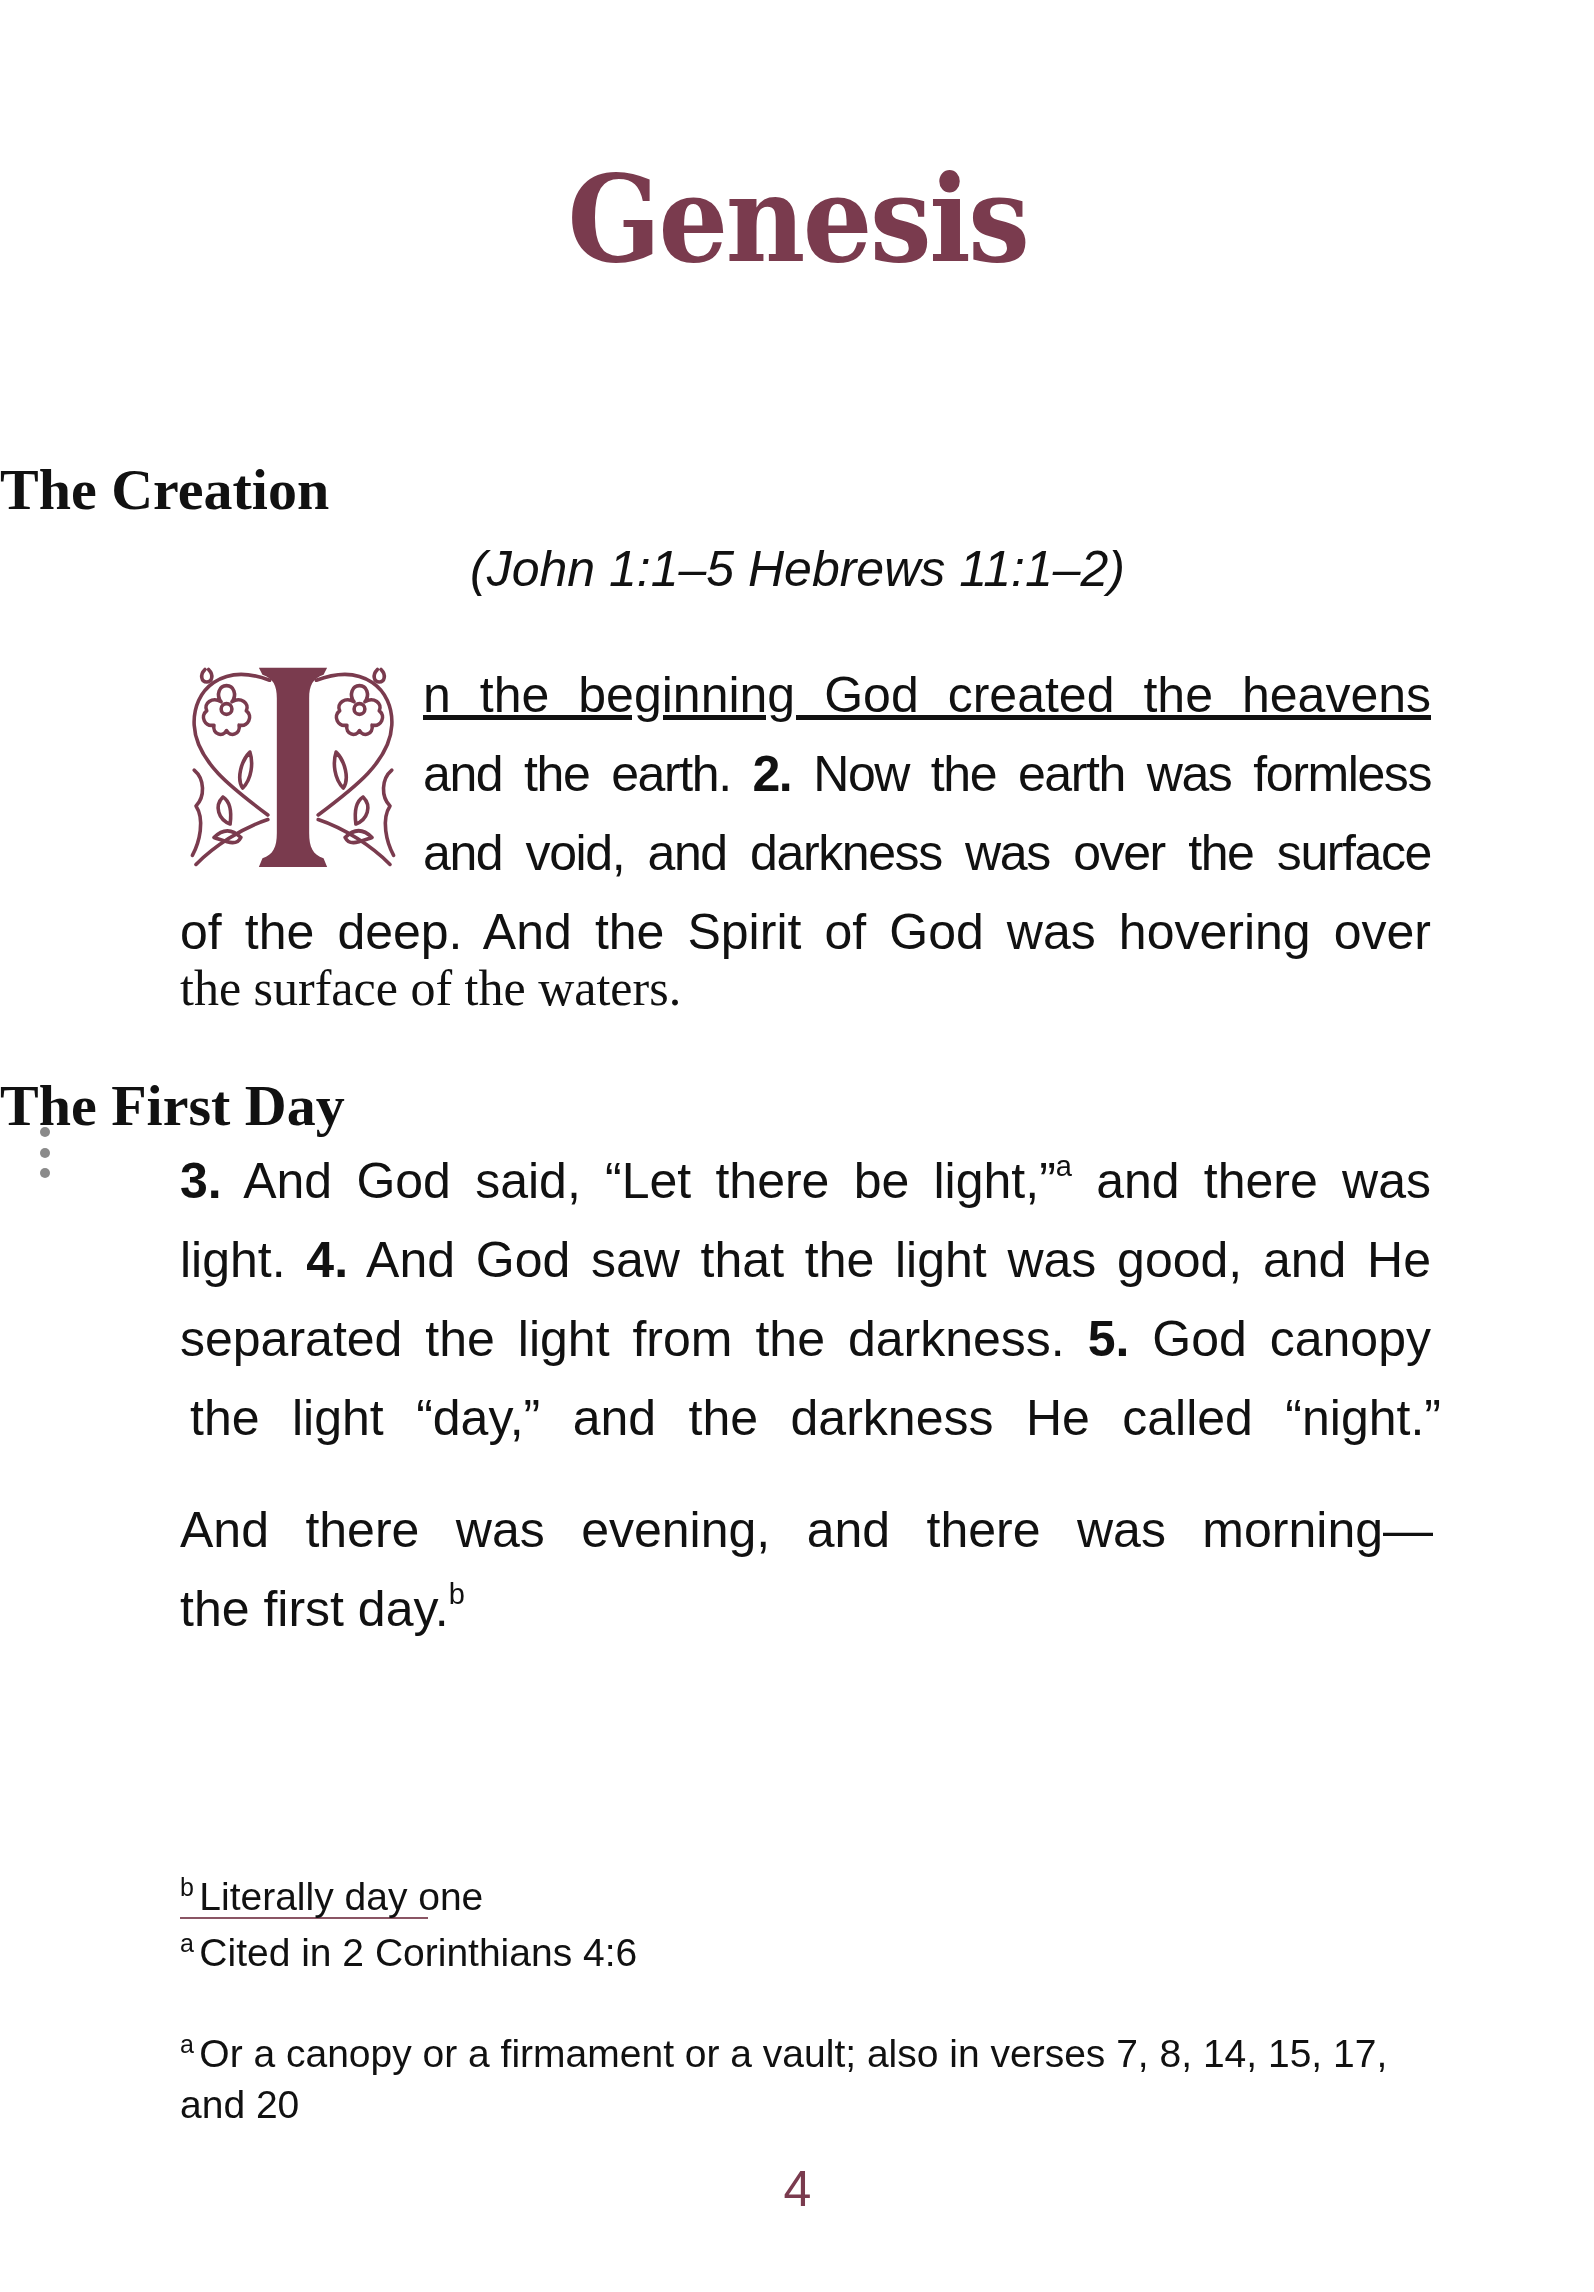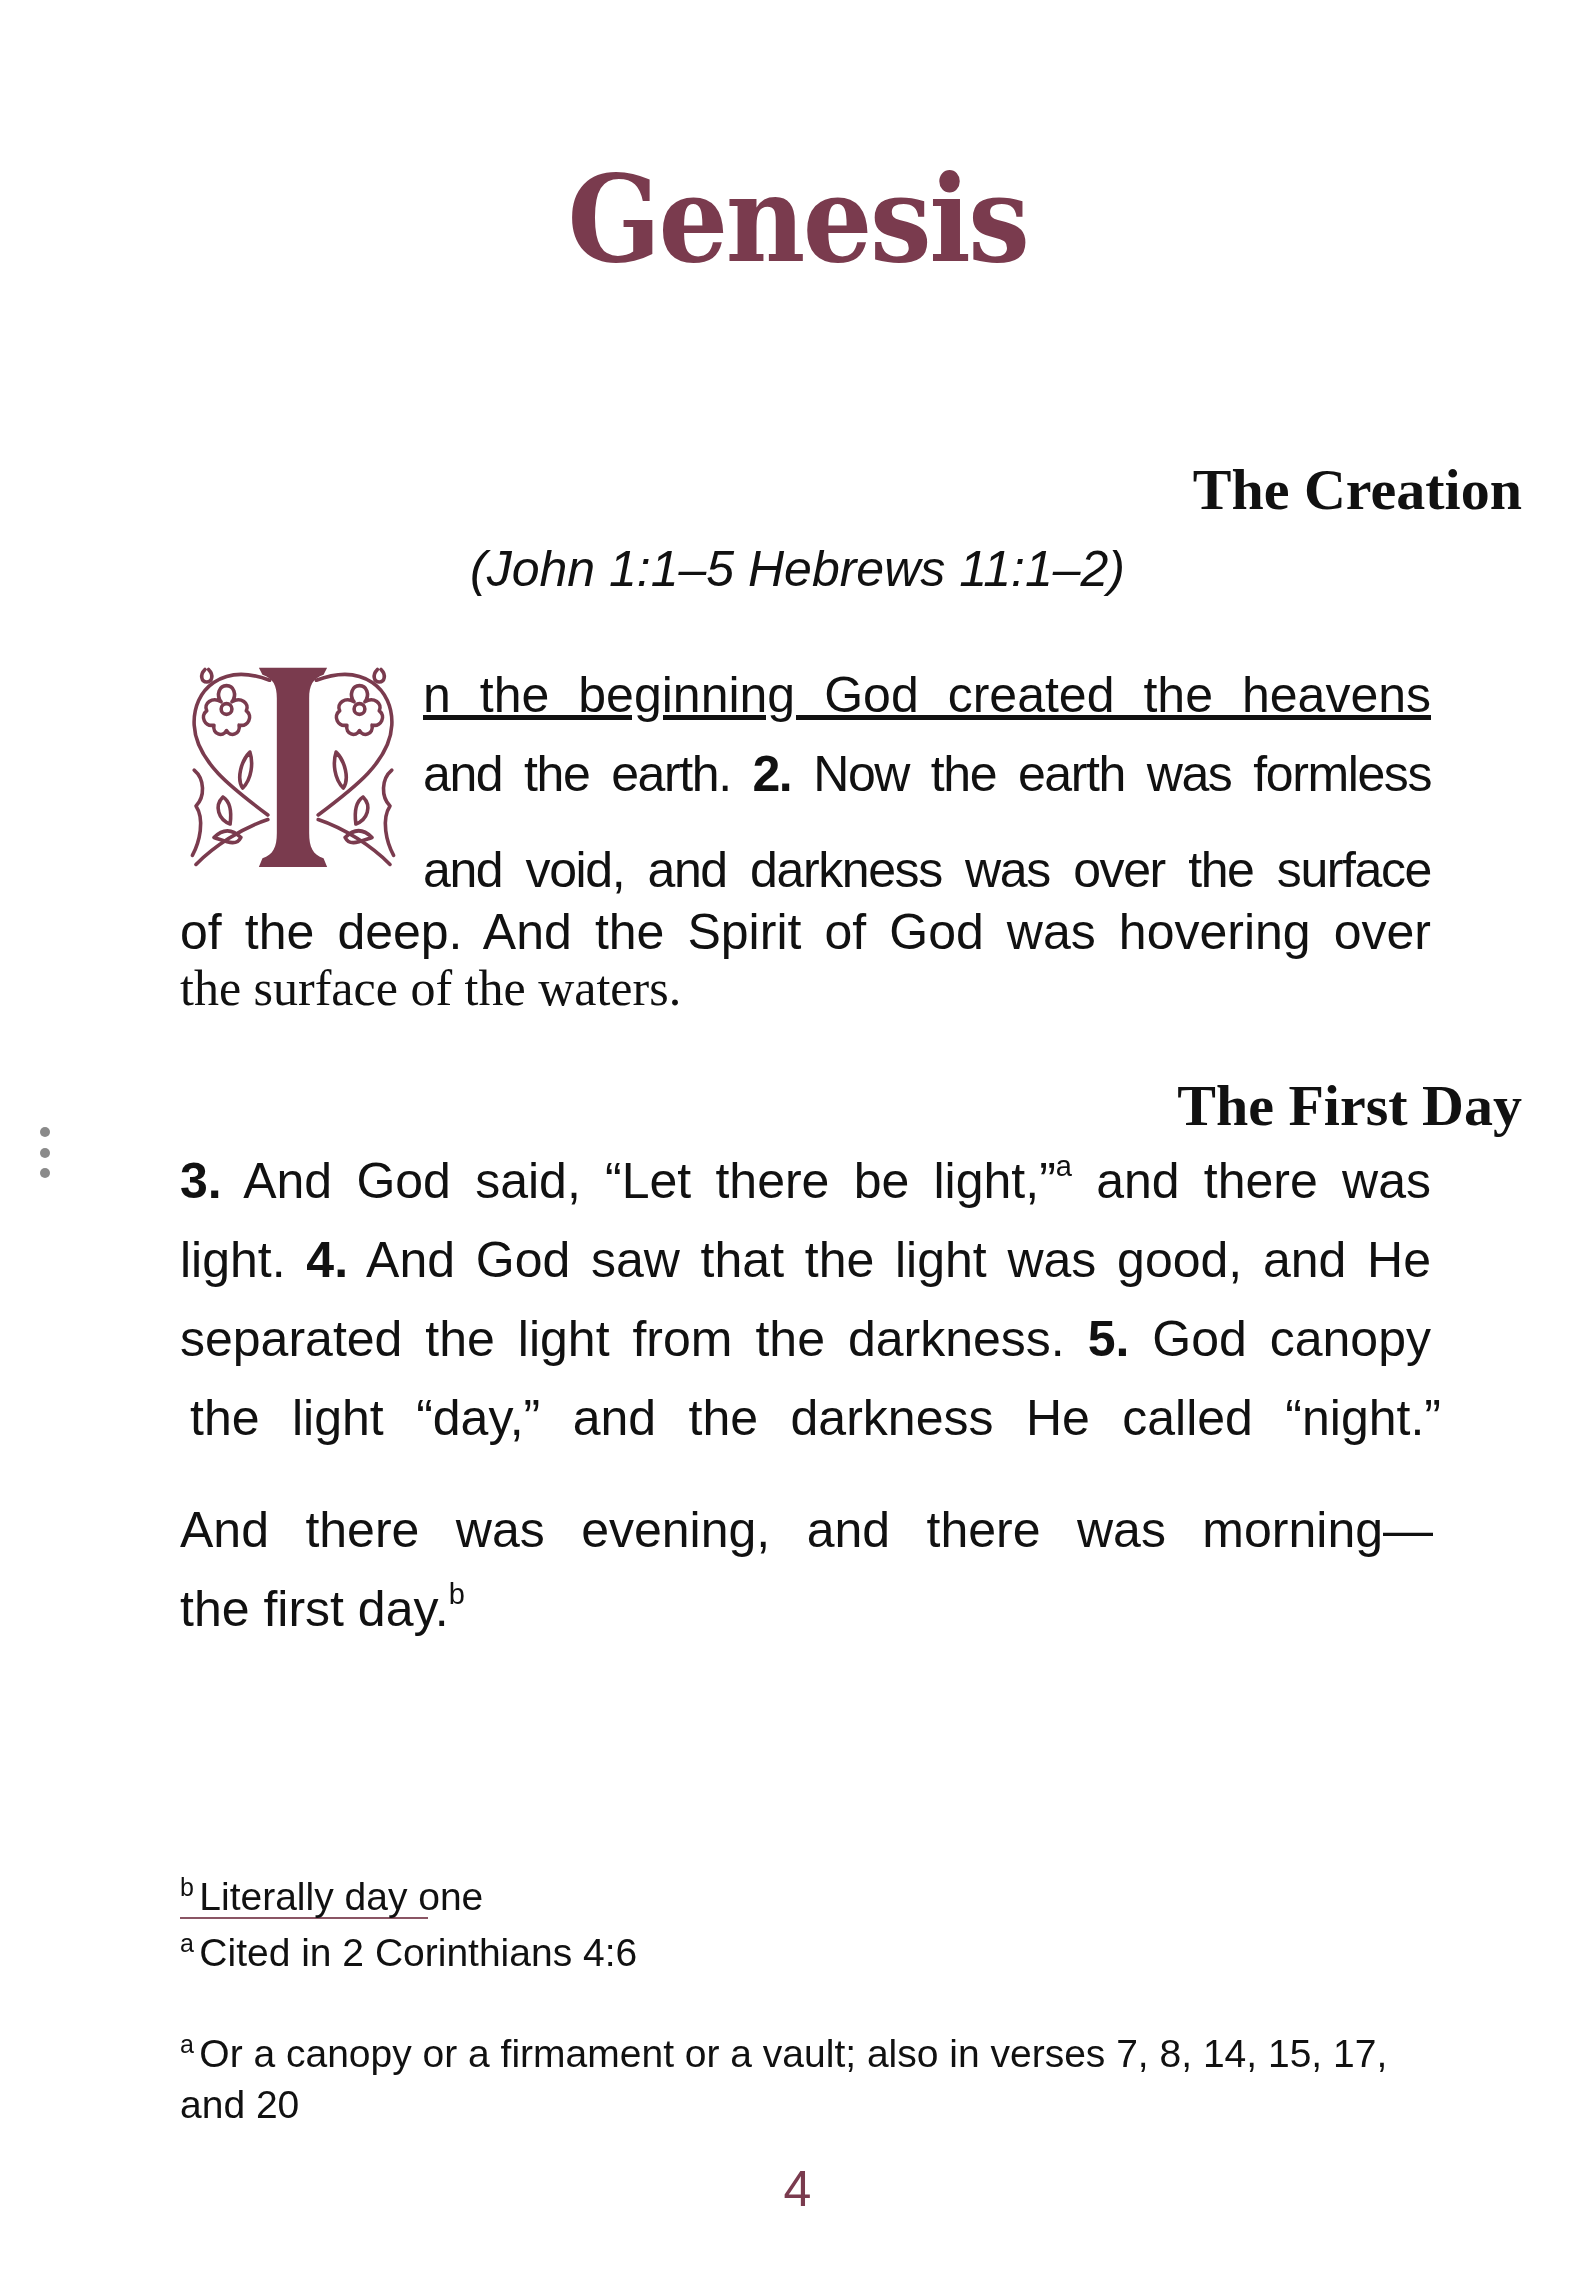--- a/index.html
+++ b/index.html
@@ -1,19 +1,19 @@
 <!DOCTYPE html>
 <html style="font-size:14.4px"><head>
 <meta charset="utf-8">
 <style>
   html, body { margin:0; padding:0; background:#ffffff; }
   body { width:1595px; height:2293px; position:relative; overflow:hidden; font-family:"Liberation Sans", sans-serif; color:#111; }
   .abs { position:absolute; }
   .title { left:0; width:1595px; top:160px; text-align:center; font-family:"DejaVu Serif", serif; font-weight:bold; font-size:119px; letter-spacing:-2.7px; color:#7a3b4e; line-height:1; transform:scaleX(0.92); transform-origin:center; }
-  .heading { left:0; width:1522px; text-align:right; font-family:"Liberation Serif", serif; font-weight:bold; font-size:58px; line-height:1; color:#111; }
+  .heading { left:0; width:1522px; text-align:left; font-family:"Liberation Serif", serif; font-weight:bold; font-size:58px; line-height:1; color:#111; }
   .ref { left:0; width:1595px; top:544px; text-align:center; font-family:"Liberation Sans", sans-serif; font-style:italic; font-size:50px; line-height:1; color:#111; }
   .line { position:absolute; font-size:50px; line-height:1; white-space:nowrap; text-align:justify; text-align-last:justify; color:#111; }
   .line b { font-weight:bold; }
   .sup { font-size:29px; vertical-align:top; position:relative; top:-3.6px; }
   .dropcap { left:187px; top:662px; width:212px; height:209px; }
   .fn-rule { left:180px; top:1917px; width:248px; height:1.8px; background:#8a5564; }
   .fn { position:absolute; left:180px; font-size:39px; line-height:1; white-space:nowrap; color:#111; }
   .fn .fsup { font-size:25px; vertical-align:top; position:relative; top:-1.8px; margin-right:5.4px; }
   .pagenum { left:0; width:1595px; top:2164px; text-align:center; font-size:50px; line-height:1; color:#7a3b4e; }
   .more { left:36px; top:1127px; width:18px; height:58px; cursor:pointer; }
@@ -63,21 +63,21 @@
     <path d="M80 6 L156 6 L152 14 C140 18 136 26 136 40 L136 190 C136 206 140 214 152 218 L156 228 L80 228 L84 218 C96 214 100 206 100 190 L100 40 C100 26 96 18 84 14 Z" fill="#7a3b4e"></path>
   </svg>
 </div>
 
 <div class="line" style="left:423px; width:1008px; top:670px;text-decoration:underline;">n the beginning God created the heavens</div>
 <div class="line" style="left:423px; width:1008px; top:749px; letter-spacing:-1.4px;">
   <span>and the earth.</span>
   <b>2.</b>
   <span>Now the earth was formless</span>
 </div>
-<div class="line" style="left:423px; width:1008px; top:828px; letter-spacing:-1.4px;margin-top:17px;">and void, and darkness was over the surface</div>
+<div class="line" style="left:423px; width:1008px; top:828px; letter-spacing:-1.4px;">and void, and darkness was over the surface</div>
 <div class="line" style="left:180px; width:1251px; top:907px;">of the deep. And the Spirit of God was hovering over</div>
 <div class="line" style="left:180px; top:963px; text-align:left; text-align-last:left;font-family:Liberation Serif, serif;">the surface of the waters.</div>
 
 <div class="abs heading" style="top:1077px">The First Day</div>
 
 <div class="line" style="left:180px; width:1251px; top:1156px;">
   <b>3.</b>
   <span>And God said, “Let there be light,”</span><sup class="sup">a</sup>
   <span>and there was</span>
 </div>

